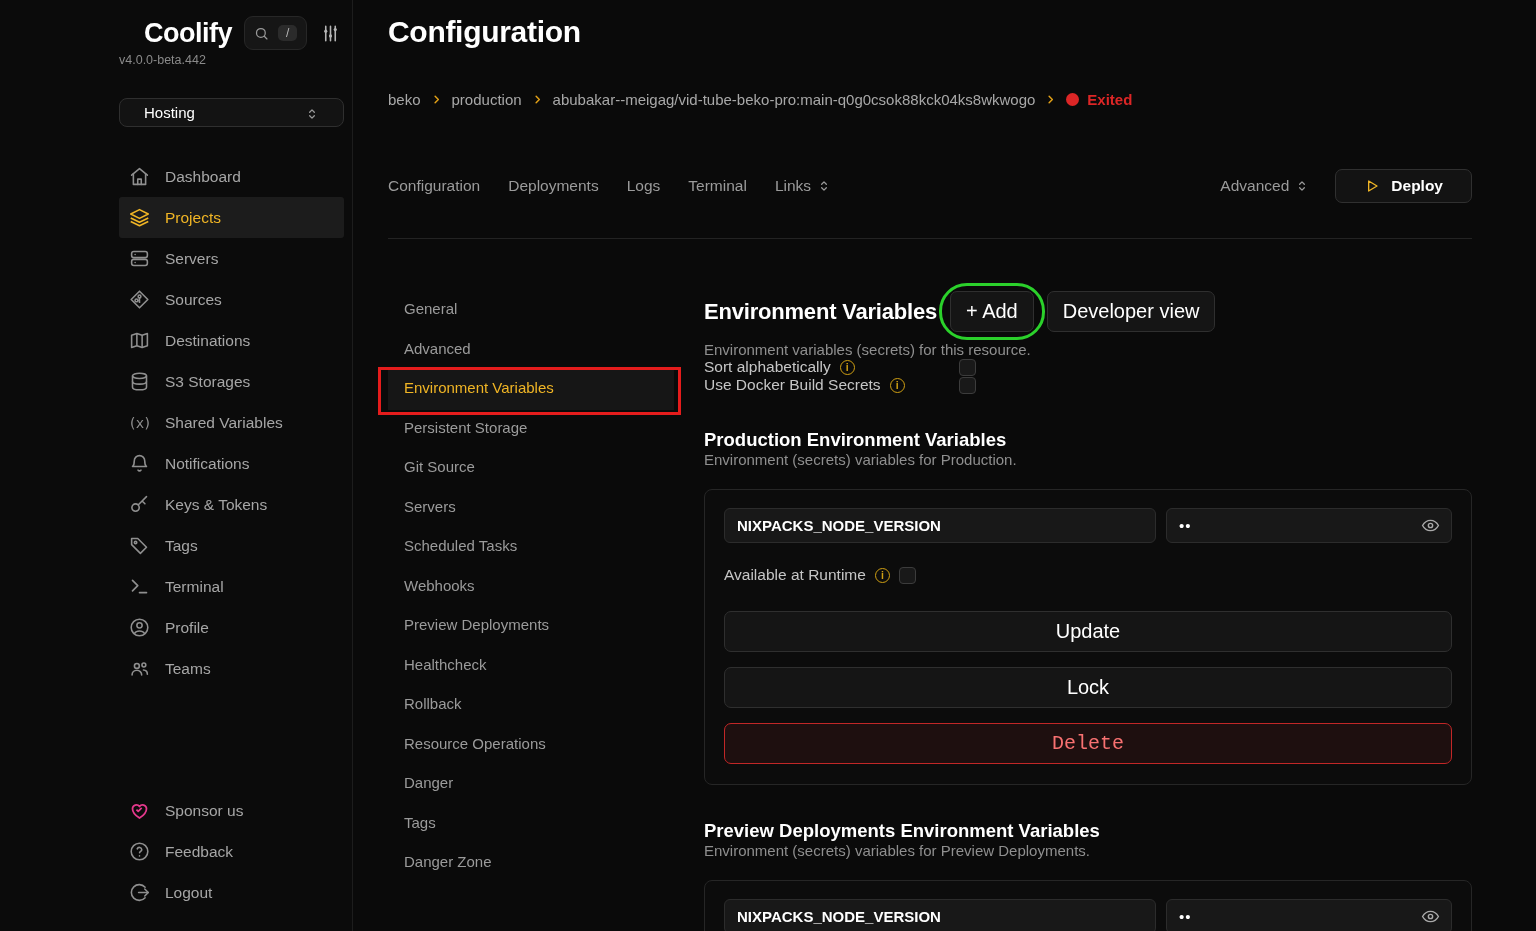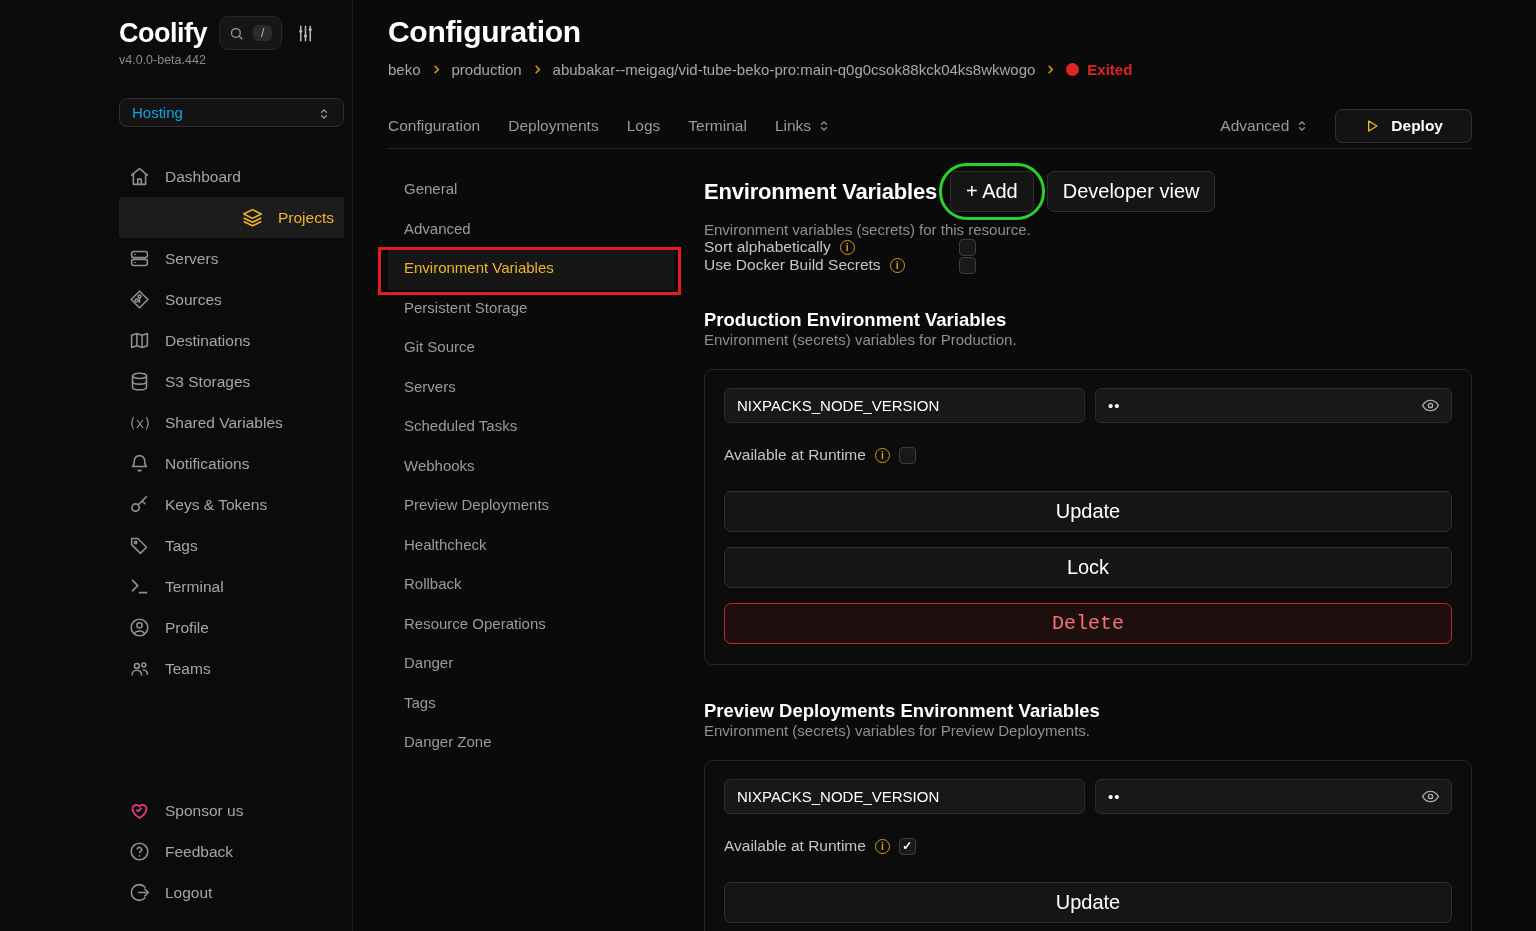--- a/index.html
+++ b/index.html
@@ -4,46 +4,46 @@
 <style>
   * { margin:0; padding:0; box-sizing:border-box; }
   html,body { width:1536px; height:931px; background:#0a0a0a; color:#fff;
     font-family:"Liberation Sans", sans-serif; overflow:hidden; }
   .app { display:flex; width:1536px; height:931px; }
 
   
   .sidebar { width:353px; flex-shrink:0; background:#0b0b0b; border-right:1px solid #1d1d1d;
     display:flex; flex-direction:column; }
   .sidebar-inner { margin:16px 8px 18px 119px; flex:1; display:flex; flex-direction:column; }
-  .brand-row { display:flex; align-items:center; gap:12px; }
+  .brand-row { display:flex; align-items:center; gap:12px;margin-left:25px; }
   .brand { font-size:27px; font-weight:800; letter-spacing:-0.5px; color:#fff; }
   .search-pill { display:flex; align-items:center; gap:9px; background:#161616;
     border:1px solid #272727; border-radius:9px; padding:8px 9px; cursor:pointer; }
   .search-pill svg { width:15px; height:15px; color:#9a9a9a; }
   .slash-key { background:#2b2b2b; border-radius:5px; padding:1px 8px; font-size:12px; color:#b8b8b8; }
   .sliders-btn { margin-left:2px; cursor:pointer; display:flex; }
   .sliders-btn svg { width:19px; height:19px; color:#b5b5b5; }
   .version { color:#8a8a8a; font-size:12.5px; margin-top:3px; }
   .team-select { margin-top:31px; display:flex; justify-content:space-between; align-items:flex-end;
-    background:#131313; border:1px solid #2f2f2f; border-radius:8px; padding:5px 12px;
-    font-size:15px; color:#0ea5e9; cursor:pointer; }
+    background:#131313; border:1px solid #2f2f2f; border-radius:8px; padding:5px 24px;
+    font-size:15px; color:#ffffff; cursor:pointer; }
   .team-select svg, .updown { width:14px; height:14px; color:#9a9a9a; }
   .nav { margin-top:29px; display:flex; flex-direction:column; }
   .nav-item { display:flex; align-items:center; gap:15px; padding:9px 10px; height:41px;
     color:#a6a6a6; font-size:15.5px; cursor:pointer; border-radius:3px; }
   .nav-item .icon { width:21px; height:21px; color:#8f8f8f; display:flex; align-items:center; justify-content:center; }
   .nav-item .icon svg { width:21px; height:21px; }
-  .nav-item.active { background:#1c1c1c; color:#f0b525;justify-content:flex-end; }
+  .nav-item.active { background:#1c1c1c; color:#f0b525; }
   .nav-item.active .icon { color:#f0b525; }
   .var-glyph { font-size:14px; font-family:"DejaVu Sans Mono", monospace; letter-spacing:-1px; }
   .nav-footer { margin-top:auto; }
   .pink { color:#e5398d !important; }
 
   
-  .content { flex:1; padding:0 64px 0 35px; display:flex; flex-direction:column; }
+  .content { flex:1; padding:0 64px 0 35px; display:flex; flex-direction:column;gap:30px; }
   .page-title { margin-top:15px; font-size:30px; font-weight:800; letter-spacing:-0.3px; }
   .breadcrumb { margin-top:12px; display:flex; align-items:center; gap:10px; font-size:15px; color:#a8a8a8; }
   .crumb-sep { color:#e2a117; display:flex; } .crumb-sep svg { width:11px; height:11px; }
   .status-wrap { display:flex; align-items:center; gap:8px; }
   .status-dot { width:13px; height:13px; border-radius:50%; background:#dc2626; }
   .status-text { color:#dc2626; font-weight:700; font-size:15px; }
 
   .tabs-row { margin-top:31px; display:flex; align-items:center; height:38px; }
   .tab { font-size:15.5px; color:#9b9b9b; margin-right:28px; cursor:pointer; display:flex; align-items:center; gap:6px; }
   .right-actions { margin-left:auto; display:flex; align-items:center; gap:26px; }
@@ -80,21 +80,21 @@
     display:inline-flex; align-items:center; justify-content:center; cursor:pointer; flex-shrink:0; }
   .checkbox .check { display:none; color:#fff; font-size:12px; font-weight:700; line-height:1; }
   .checkbox.checked .check { display:block; }
 
   .section-title { margin-top:35px; font-size:18.5px; font-weight:800; }
   .section-sub { }
   .card { margin-top:21px; border:1px solid #262626; border-radius:8px; padding:18px 19px 20px; background:#0c0c0c; }
   .field-row { display:flex; gap:10px; }
   .text-input { background:#181818; border:1px solid #2c2c2c; border-radius:6px; height:35px;
     color:#fff; font-size:15px; padding:0 12px; font-family:inherit; outline:none; }
-  .key-input { width:361px; }
+  .key-input { width:432px;font-weight:bold; }
   .value-wrap { flex:1; position:relative; display:flex; }
   .value-input { width:100%; padding-right:42px; letter-spacing:1px; }
   .eye-btn { position:absolute; right:12px; top:8px; width:19px; height:19px; color:#a9a9a9;
     background:none; border:none; cursor:pointer; padding:0; }
   .eye-btn svg { width:19px; height:19px; }
   .runtime-row { margin-top:23px; display:flex; align-items:center; gap:9px; color:#c6c6c6; font-size:15.5px; }
   .card-actions { display:flex; justify-content:flex-end; gap:15px; margin-top:27px;flex-direction:column; }
   .action-btn { min-width:62px; }
   .delete-btn { background:#1e0f0f; border:1px solid #c22727; color:#f87171;font-family:Liberation Mono, monospace; }
 </style>

